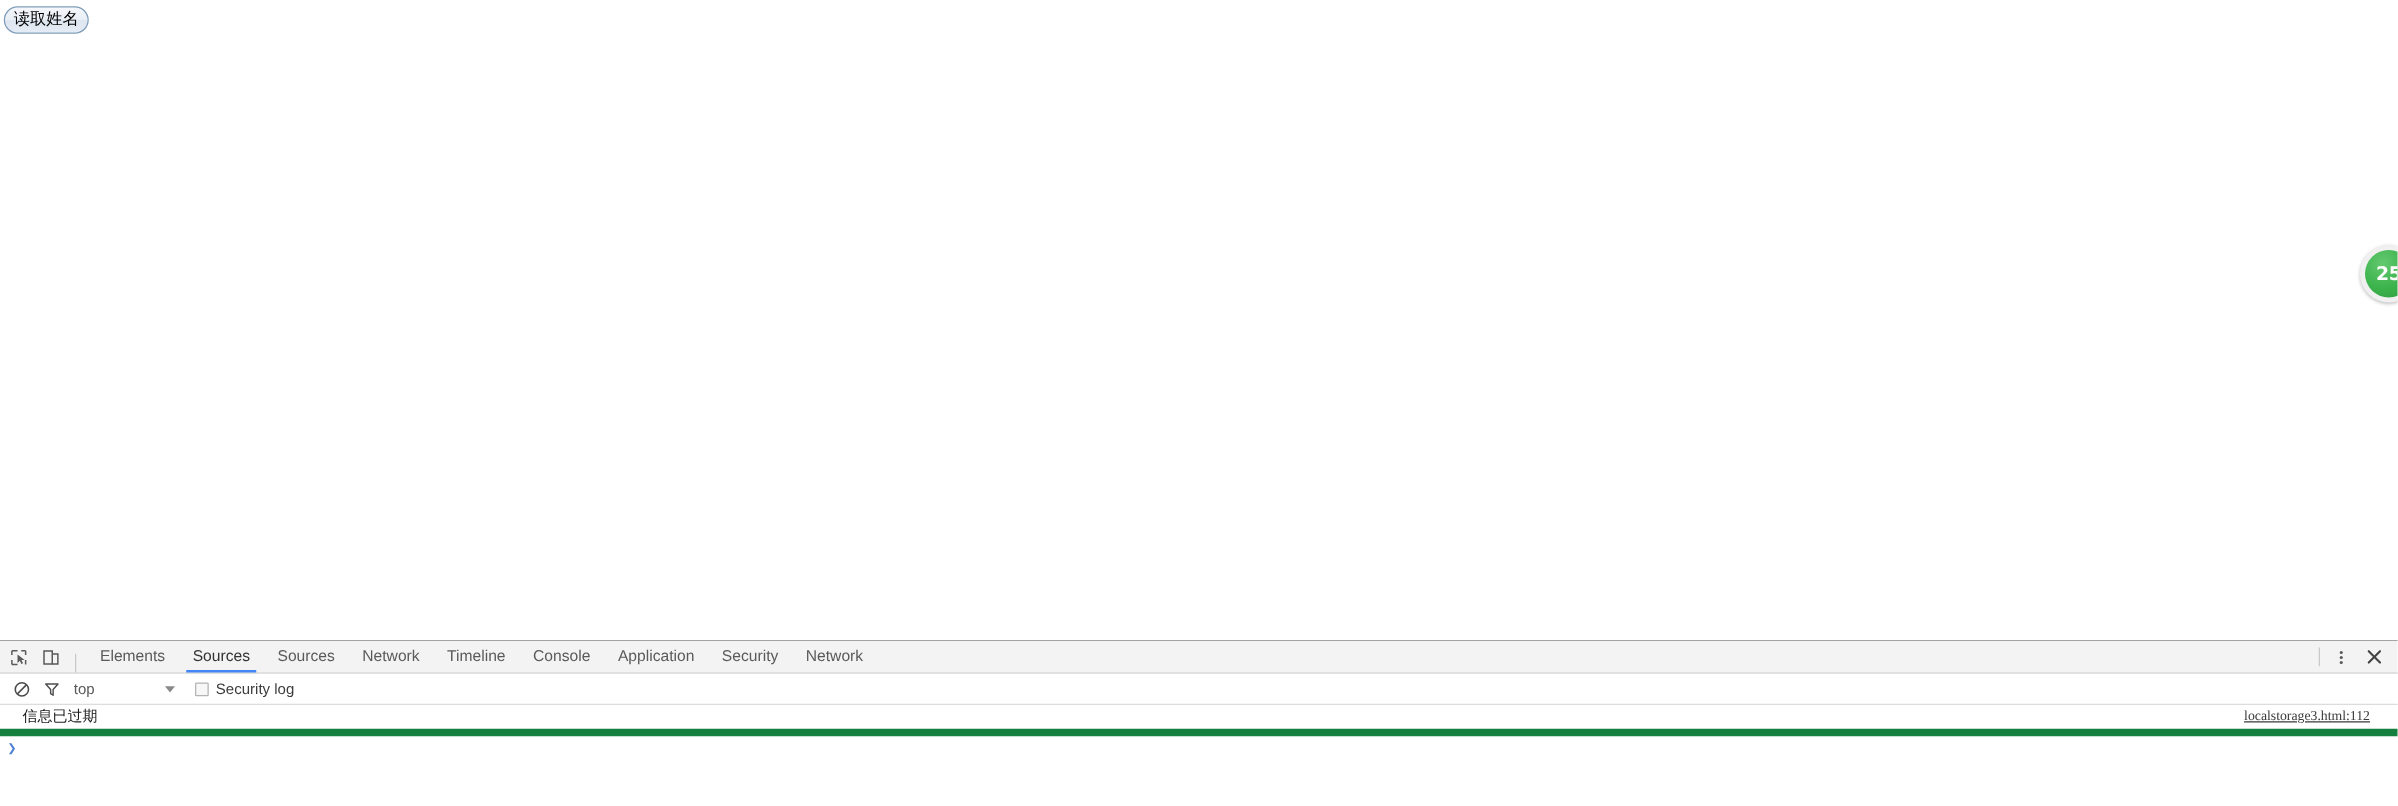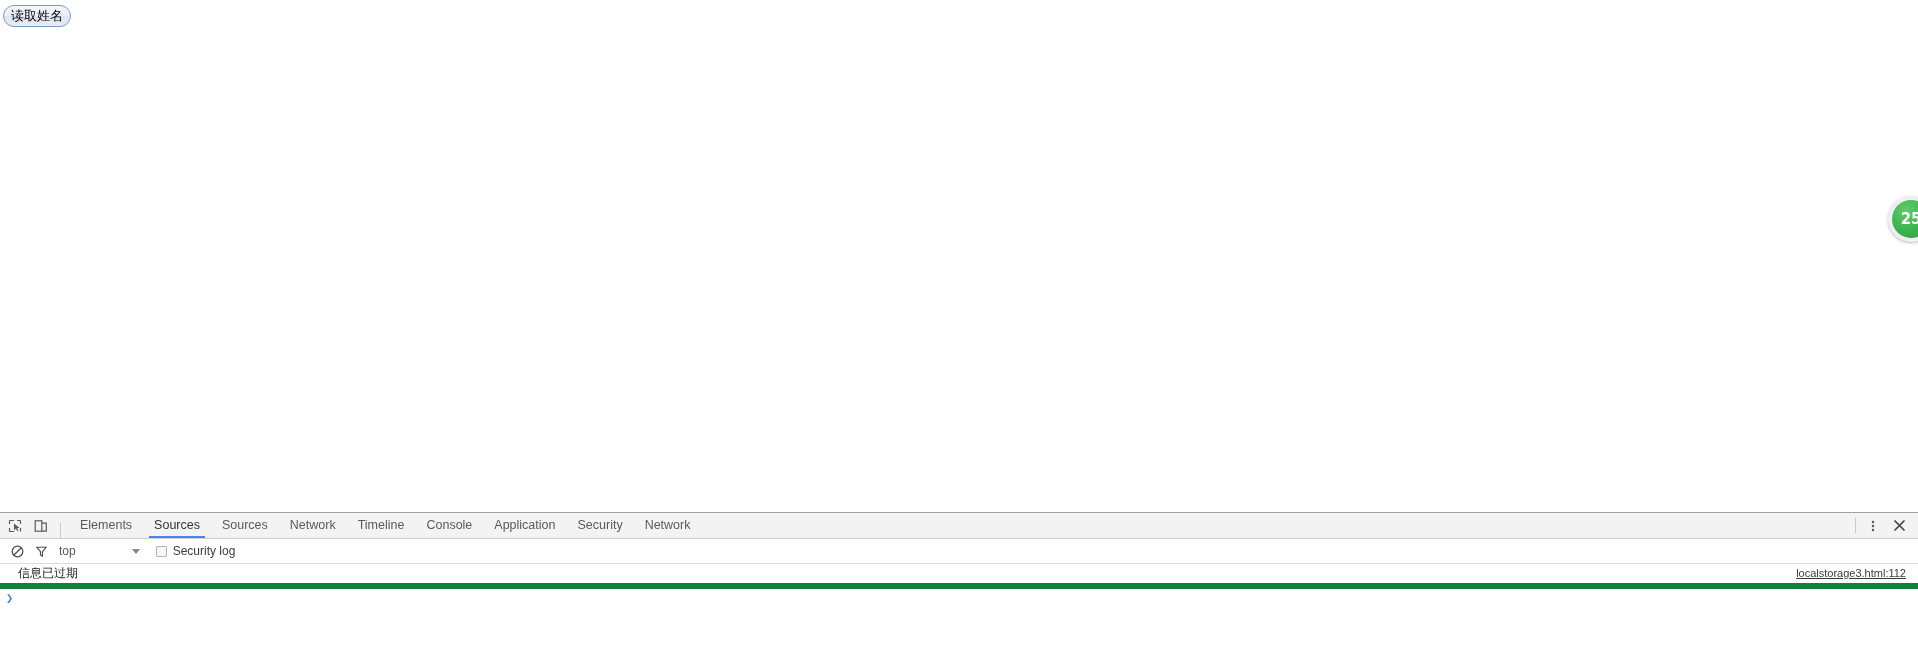--- a/index.html
+++ b/index.html
@@ -206,23 +206,23 @@
   }
   .console-msg-text {
     font-family: "DejaVu Sans", "Liberation Sans", sans-serif;
     font-size: 12px;
     line-height: 16px;
     color: #1a1a1a;
     white-space: nowrap;
   }
   .console-source-link {
     position: absolute;
-    right: 12px;
+    right: 22px;
     top: 2px;
-    font-family: Liberation Sans, sans-serif;
+    font-family: Liberation Serif, serif;
     font-size: 11px;
     line-height: 14px;
     color: #3a3a3a;
     text-decoration: underline;
     cursor: pointer;
     white-space: nowrap;
   }
 
   
   #console-prompt {

